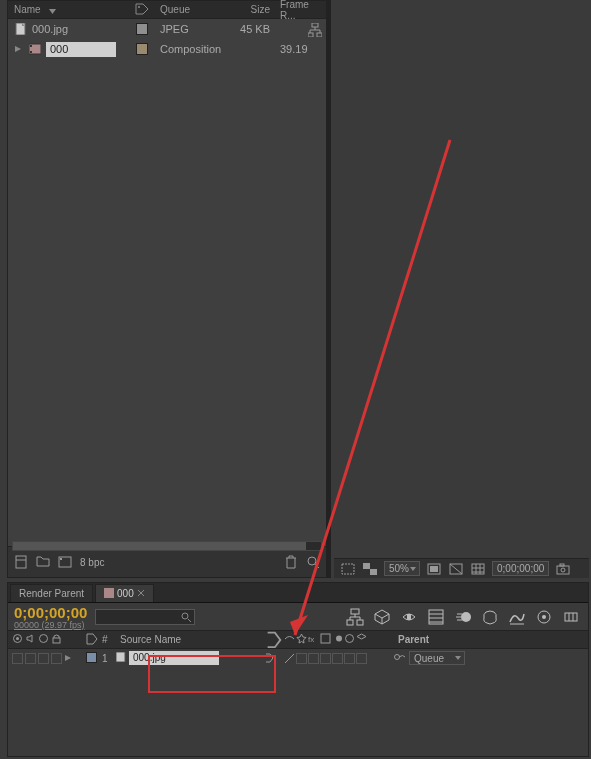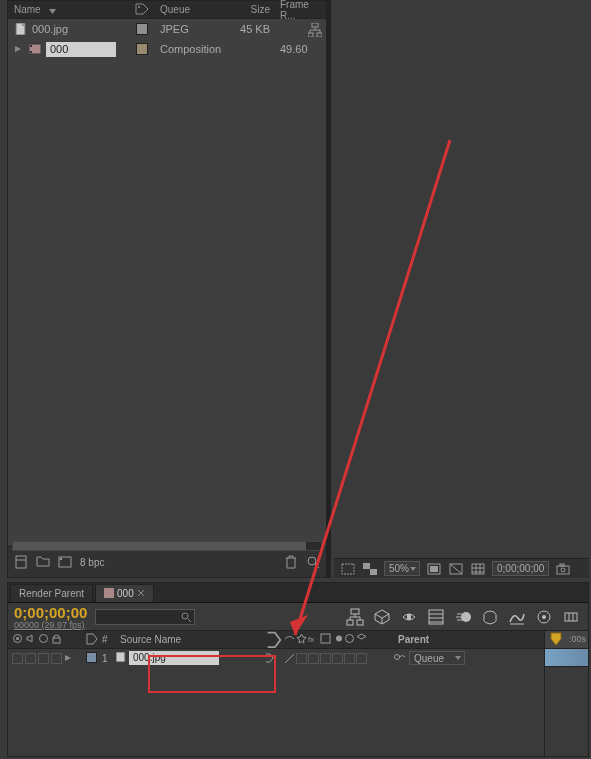--- a/index.html
+++ b/index.html
@@ -142,21 +142,21 @@
               <rect x="1" y="8" width="2" height="2" fill="#333"></rect>
             </svg>
           </span>
         <span class="selected-name">000</span>
       </div>
       <div class="col-tag">
           <span class="color-box" style="background:#9a8a70"></span>
         </div>
       <div class="col-type">Composition</div>
       <div class="col-size"></div>
-      <div class="col-frame">49.60</div>
+      <div class="col-frame">39.19</div>
     </div>
   </div>
 
   <div class="snap-area" style="position:absolute; right:4px; top:22px;">
     <span class="snap-icon"><svg viewBox="0 0 14 14">
           <rect x="4" y="0" width="6" height="4" fill="none" stroke="#999"></rect>
           <rect x="0" y="10" width="5" height="4" fill="none" stroke="#999"></rect>
           <rect x="9" y="10" width="5" height="4" fill="none" stroke="#999"></rect>
           <path d="M7 4 V7 M7 7 H2 V10 M7 7 H12 V10" stroke="#999" fill="none"></path>
         </svg></span>
@@ -416,29 +416,20 @@
     </div>
     <div class="lr-parent">
       <span class="pickwhip"><svg viewBox="0 0 12 10">
             <circle cx="3" cy="5" r="2.5" fill="none" stroke="#999"></circle>
             <path d="M5 5 Q9 2 11 5" stroke="#999" fill="none"></path>
           </svg></span>
       <div class="parent-dd">Queue</div>
     </div>
   </div>
 
-  <div class="tl-right">
-    <div class="tl-ruler">
-      <div class="marker"><svg viewBox="0 0 18 18">
-            <path d="M4 2 H14 V8 L9 14 L4 8 Z" fill="#d4a424" stroke="#8a6a14"></path>
-          </svg></div>
-      <span style="position:absolute; right:2px; top:3px; font-size:9px; color:#999">:00s</span>
-    </div>
-    <div class="tl-track"></div>
-  </div>
 </div>
 
 <div class="red-callout" style="left:148px; top:655px; width:128px; height:38px;"></div>
 <div class="arrow" style="left:280px; top:130px; width:180px; height:520px;">
   <svg viewBox="0 0 180 520" preserveAspectRatio="none">
     <line x1="170" y1="10" x2="15" y2="505" stroke="#d63434" stroke-width="3"></line>
     <path d="M15 505 L28 485 L10 492 Z" fill="#d63434"></path>
   </svg>
 </div>
 

